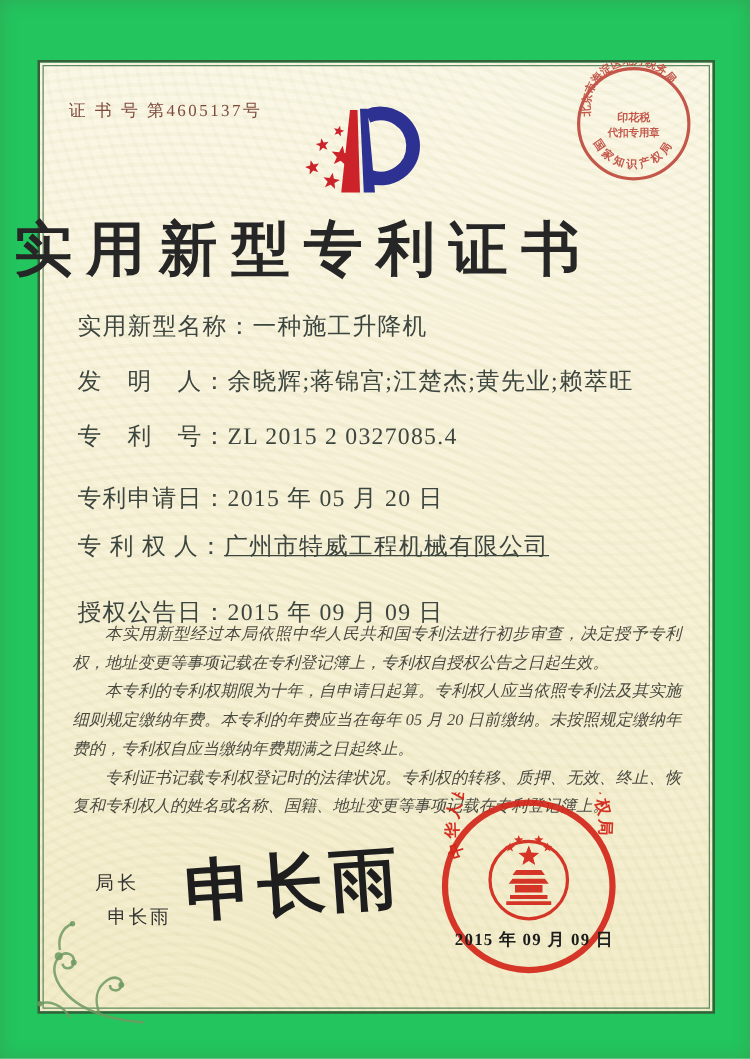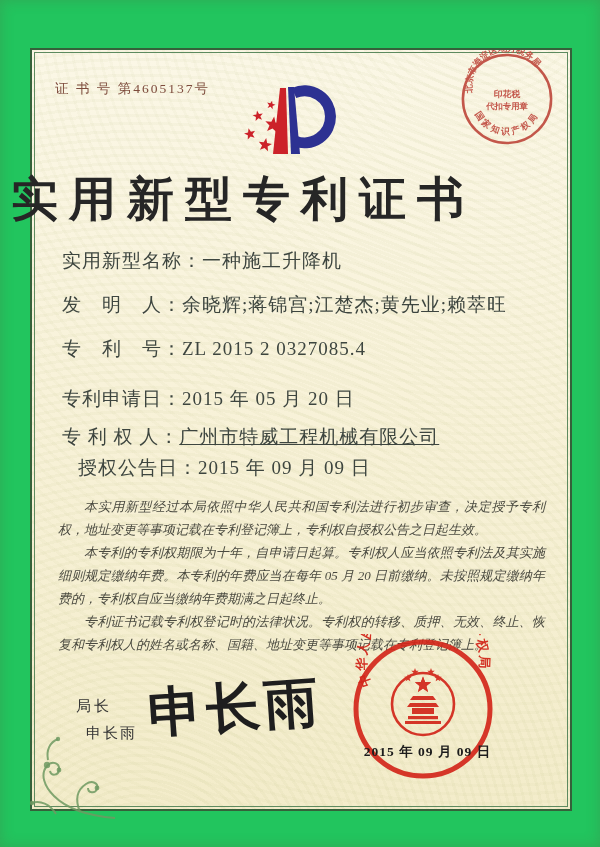--- a/index.html
+++ b/index.html
@@ -45,21 +45,21 @@
     letter-spacing:11px; color:#262626; text-indent:11px;
   }
   .fields { position:absolute; left:62px; top:248px; right:55px; }
   .field-row { position:absolute; left:0; font-size:19px; color:#3d453f; letter-spacing:1px; white-space:nowrap; }
   .field-row .lbl { display:inline-block; min-width:100px; }
   .field-row:nth-child(1){ top:0; }
   .field-row:nth-child(2){ top:44px; }
   .field-row:nth-child(3){ top:88px; }
   .field-row:nth-child(4){ top:138px; }
   .field-row:nth-child(5){ top:176px;text-decoration:underline; }
-  .field-row:nth-child(6){ top:207px;margin-left:16px; }
+  .field-row:nth-child(6){ top:229px; }
   .paras {
     position:absolute; left:58px; top:495px; width:487px;
     font-size:13px; line-height:23px; color:#4a4a40;
     font-style:italic; text-align:justify;
   }
   .paras p { text-indent:2em; margin:0; }
   .sig-title { position:absolute; left:76px; top:697px; font-size:15px; letter-spacing:3px; color:#333; font-family:"Liberation Sans",sans-serif;text-align:right; }
   .sig-name  { position:absolute; left:86px; top:724px; font-size:15px; letter-spacing:2px; color:#333; font-family:"Liberation Sans",sans-serif; }
   .signature {
     position:absolute; left:148px; top:672px;

